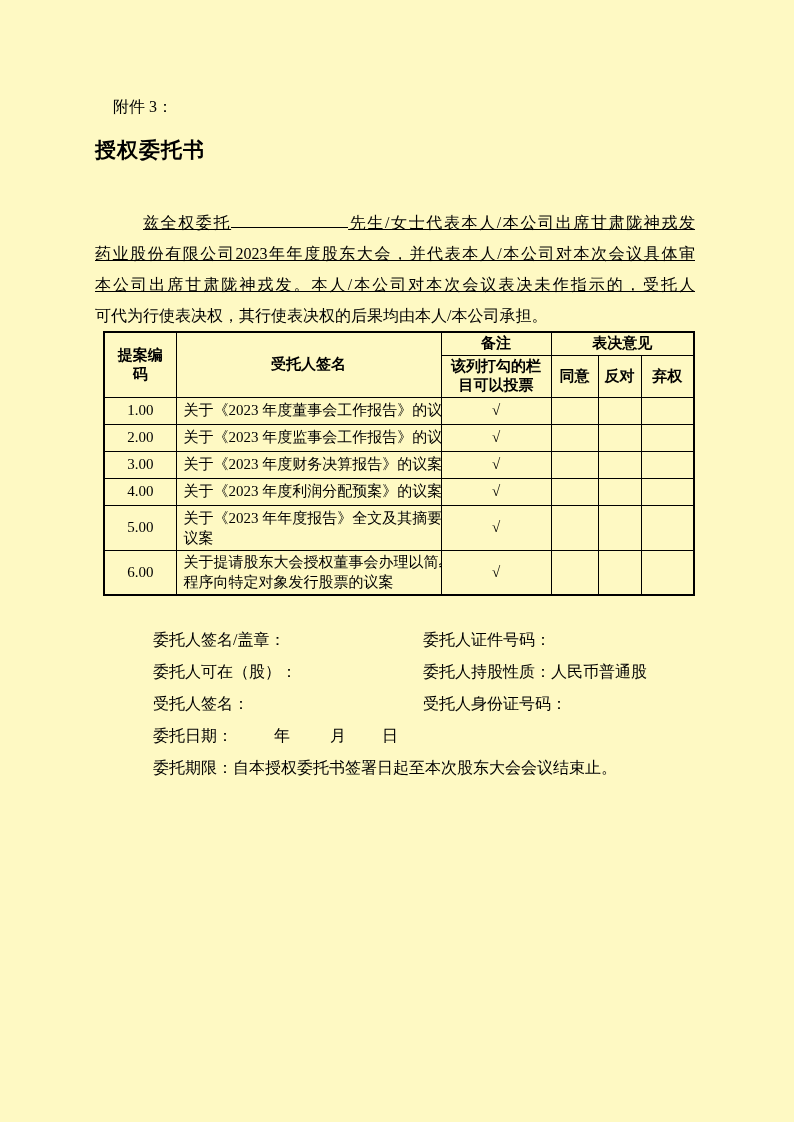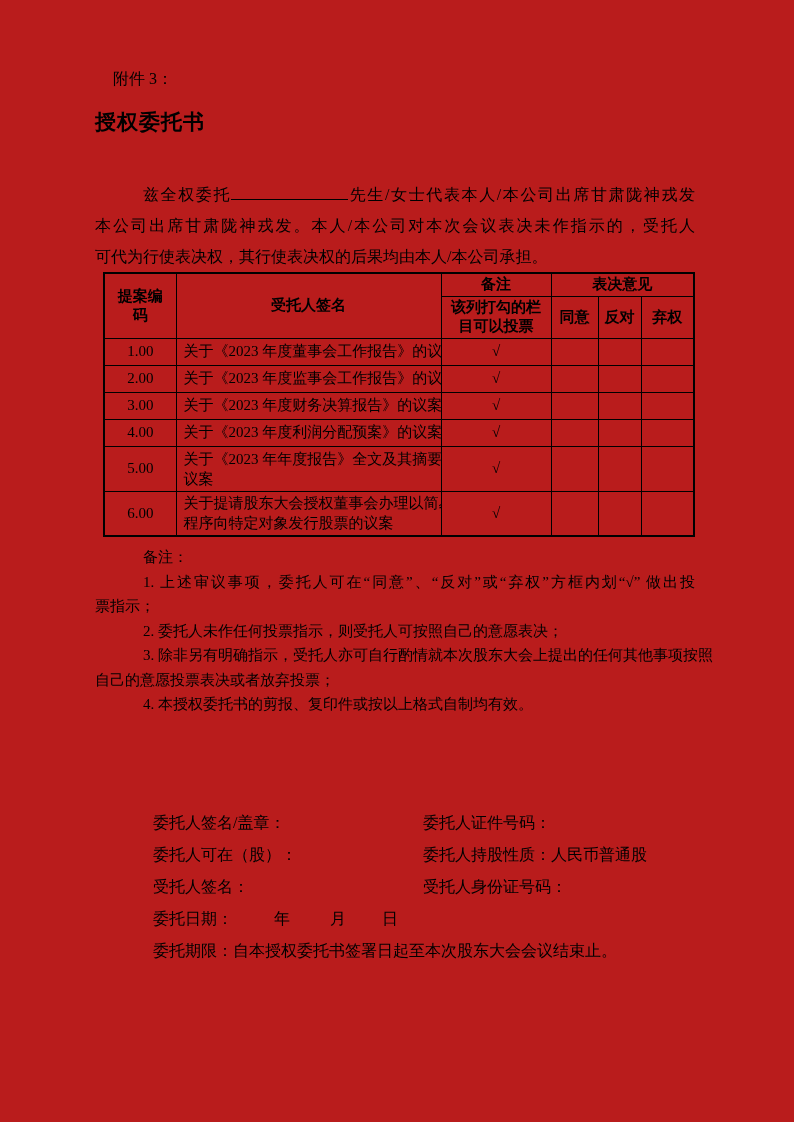--- a/index.html
+++ b/index.html
@@ -2,24 +2,24 @@
 <html><head>
 <meta charset="utf-8">
 <style>
   * { box-sizing: border-box; margin: 0; padding: 0; }
   html, body { background: #9e9e9e; }
   body { margin: 0; font-family: "Liberation Serif", "DejaVu Serif", serif; }
   .page {
     position: relative;
     width: 794px;
     height: 1122px;
-    background: #b91c1c;
+    background: #fef9c3;
     color: #000000;
     overflow: hidden;
-    padding: 69px 99px 0 95px;
+    padding: 97px 99px 0 95px;
   }
   .attachment {
     padding-left: 18px;
     font-size: 16px;
     line-height: 20px;
   }
   .doc-title {
     text-align: left;
     font-size: 21px;
     font-weight: bold;
@@ -31,20 +31,21 @@
     margin-top: 42px;
     font-size: 16px;
   }
   .intro .line {
     line-height: 31px;
     white-space: nowrap;
   }
   .intro .line.stretch {
     text-align: justify;
     text-align-last: justify;
+    text-decoration: underline;
   }
   .intro .line.first { padding-left: 48px; }
   .blank-underline {
     display: inline-block;
     width: 117px;
     height: 17px;
     border-bottom: 1px solid #000000;
     vertical-align: baseline;
   }
   
@@ -76,41 +77,42 @@
   .proposal-table td.name-cell .nl {
     line-height: 20px;
     white-space: nowrap;
   }
   
   .notes { margin-top: 8px; font-size: 15px; }
   .notes .nline { line-height: 24.5px; white-space: nowrap; }
   .notes .nline.ind { padding-left: 48px; }
   .notes .nline.stretch { text-align: justify; text-align-last: justify; }
   
-  .signature { margin-top: 90px; font-size: 16px; }
+  .signature { margin-top: 28px; font-size: 16px; }
   .sig-row { display: flex; padding-left: 58px; line-height: 32px; }
   .sig-left { width: 270px; }
   .sig-right { flex: 1; }
   .date-row { padding-left: 58px; line-height: 32px; }
   .date-unit-year  { margin-left: 37px; }
   .date-unit-month { margin-left: 36px; }
   .date-unit-day   { margin-left: 32px; }
   .term-row { padding-left: 58px; line-height: 32px; white-space: nowrap; }
 </style>
 </head>
 <body>
 
 <div class="page">
 
   <div class="attachment">附件 3：</div>
 
   <div class="doc-title">授权委托书</div>
 
   <div class="intro">
     <div class="line first stretch"><span>兹全权委托</span><span class="blank-underline"></span><span>先生/女士代表本人/本公司出席甘肃陇神戎发</span></div>
+    <div class="line stretch">药业股份有限公司2023年年度股东大会，并代表本人/本公司对本次会议具体审</div>
     <div class="line stretch">本公司出席甘肃陇神戎发。本人/本公司对本次会议表决未作指示的，受托人</div>
     <div class="line">可代为行使表决权，其行使表决权的后果均由本人/本公司承担。</div>
   </div>
 
   <table class="proposal-table">
     <colgroup>
       <col style="width:72px">
       <col style="width:265px">
       <col style="width:110px">
       <col style="width:47px">
@@ -187,29 +189,20 @@
           <div class="nl">程序向特定对象发行股票的议案</div>
         </td>
         <td>√</td>
         <td></td>
         <td></td>
         <td></td>
       </tr>
     </tbody>
   </table>
 
-  <div class="notes">
-    <div class="nline ind">备注：</div>
-    <div class="nline ind stretch">1. 上述审议事项，委托人可在“同意”、“反对”或“弃权”方框内划“√”  做出投</div>
-    <div class="nline">票指示；</div>
-    <div class="nline ind">2. 委托人未作任何投票指示，则受托人可按照自己的意愿表决；</div>
-    <div class="nline ind stretch">3. 除非另有明确指示，受托人亦可自行酌情就本次股东大会上提出的任何其他事项按照</div>
-    <div class="nline">自己的意愿投票表决或者放弃投票；</div>
-    <div class="nline ind">4. 本授权委托书的剪报、复印件或按以上格式自制均有效。</div>
-  </div>
 
   <div class="signature">
     <div class="sig-row">
       <span class="sig-left">委托人签名/盖章：</span>
       <span class="sig-right">委托人证件号码：</span>
     </div>
     <div class="sig-row">
       <span class="sig-left">委托人可在（股）：</span>
       <span class="sig-right"><span>委托人持股性质：</span><span>人民币普通股</span></span>
     </div>

